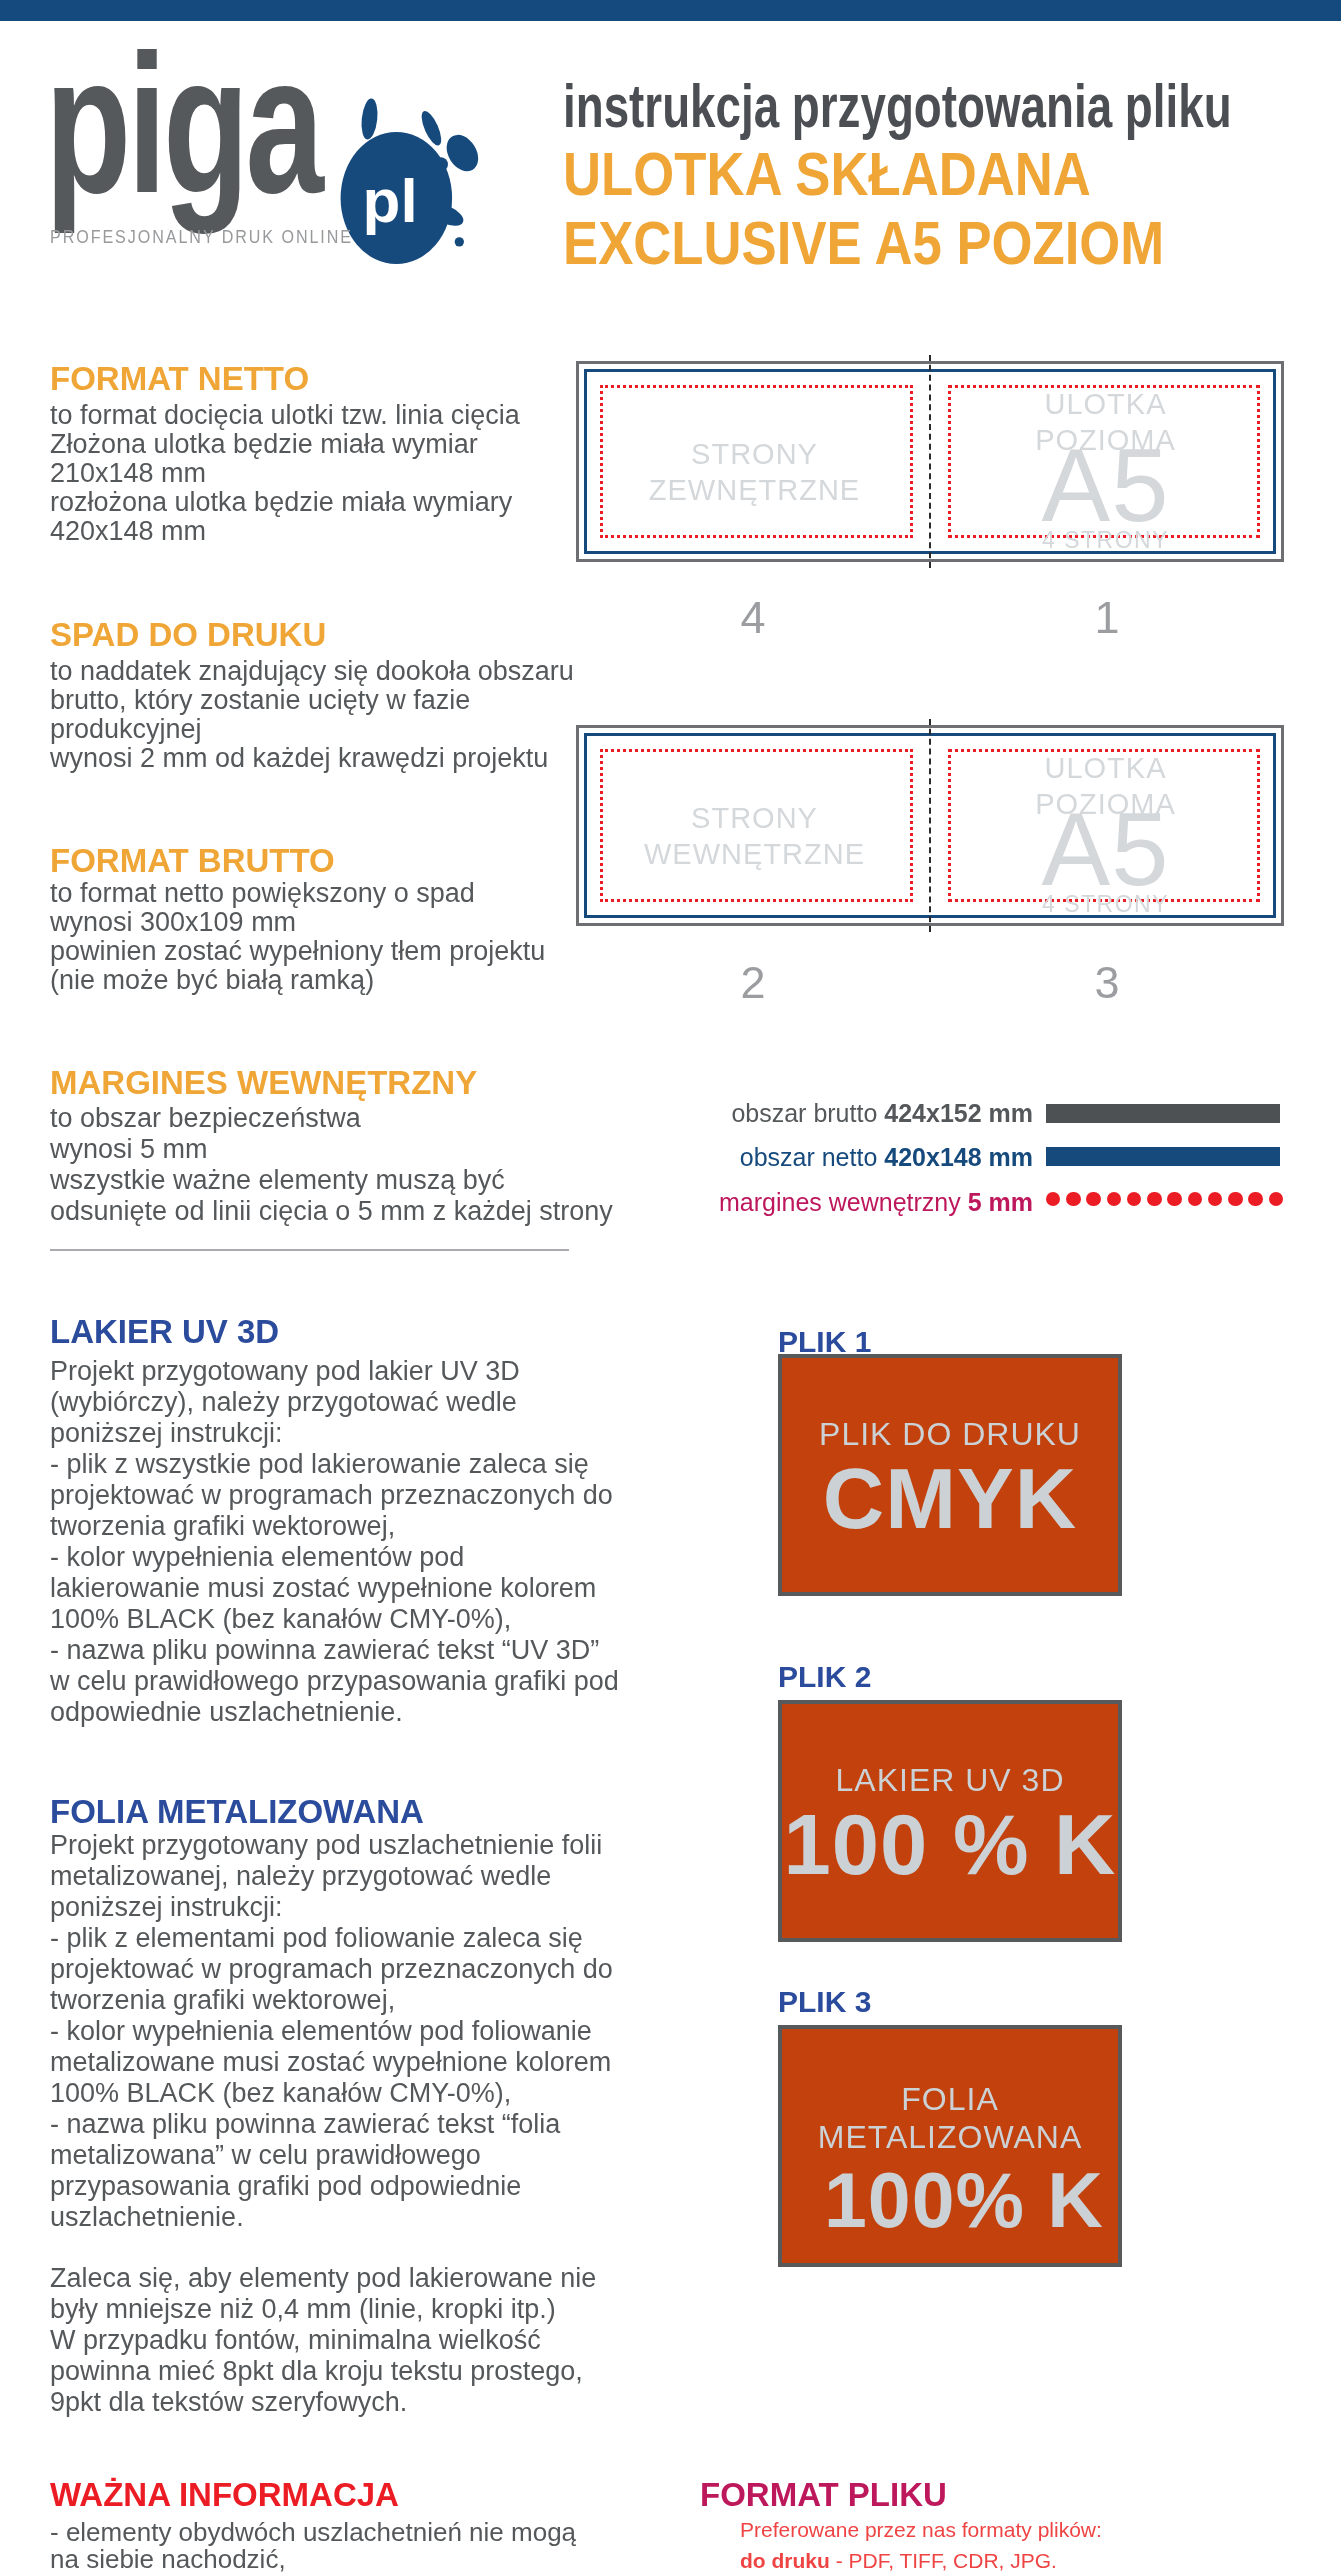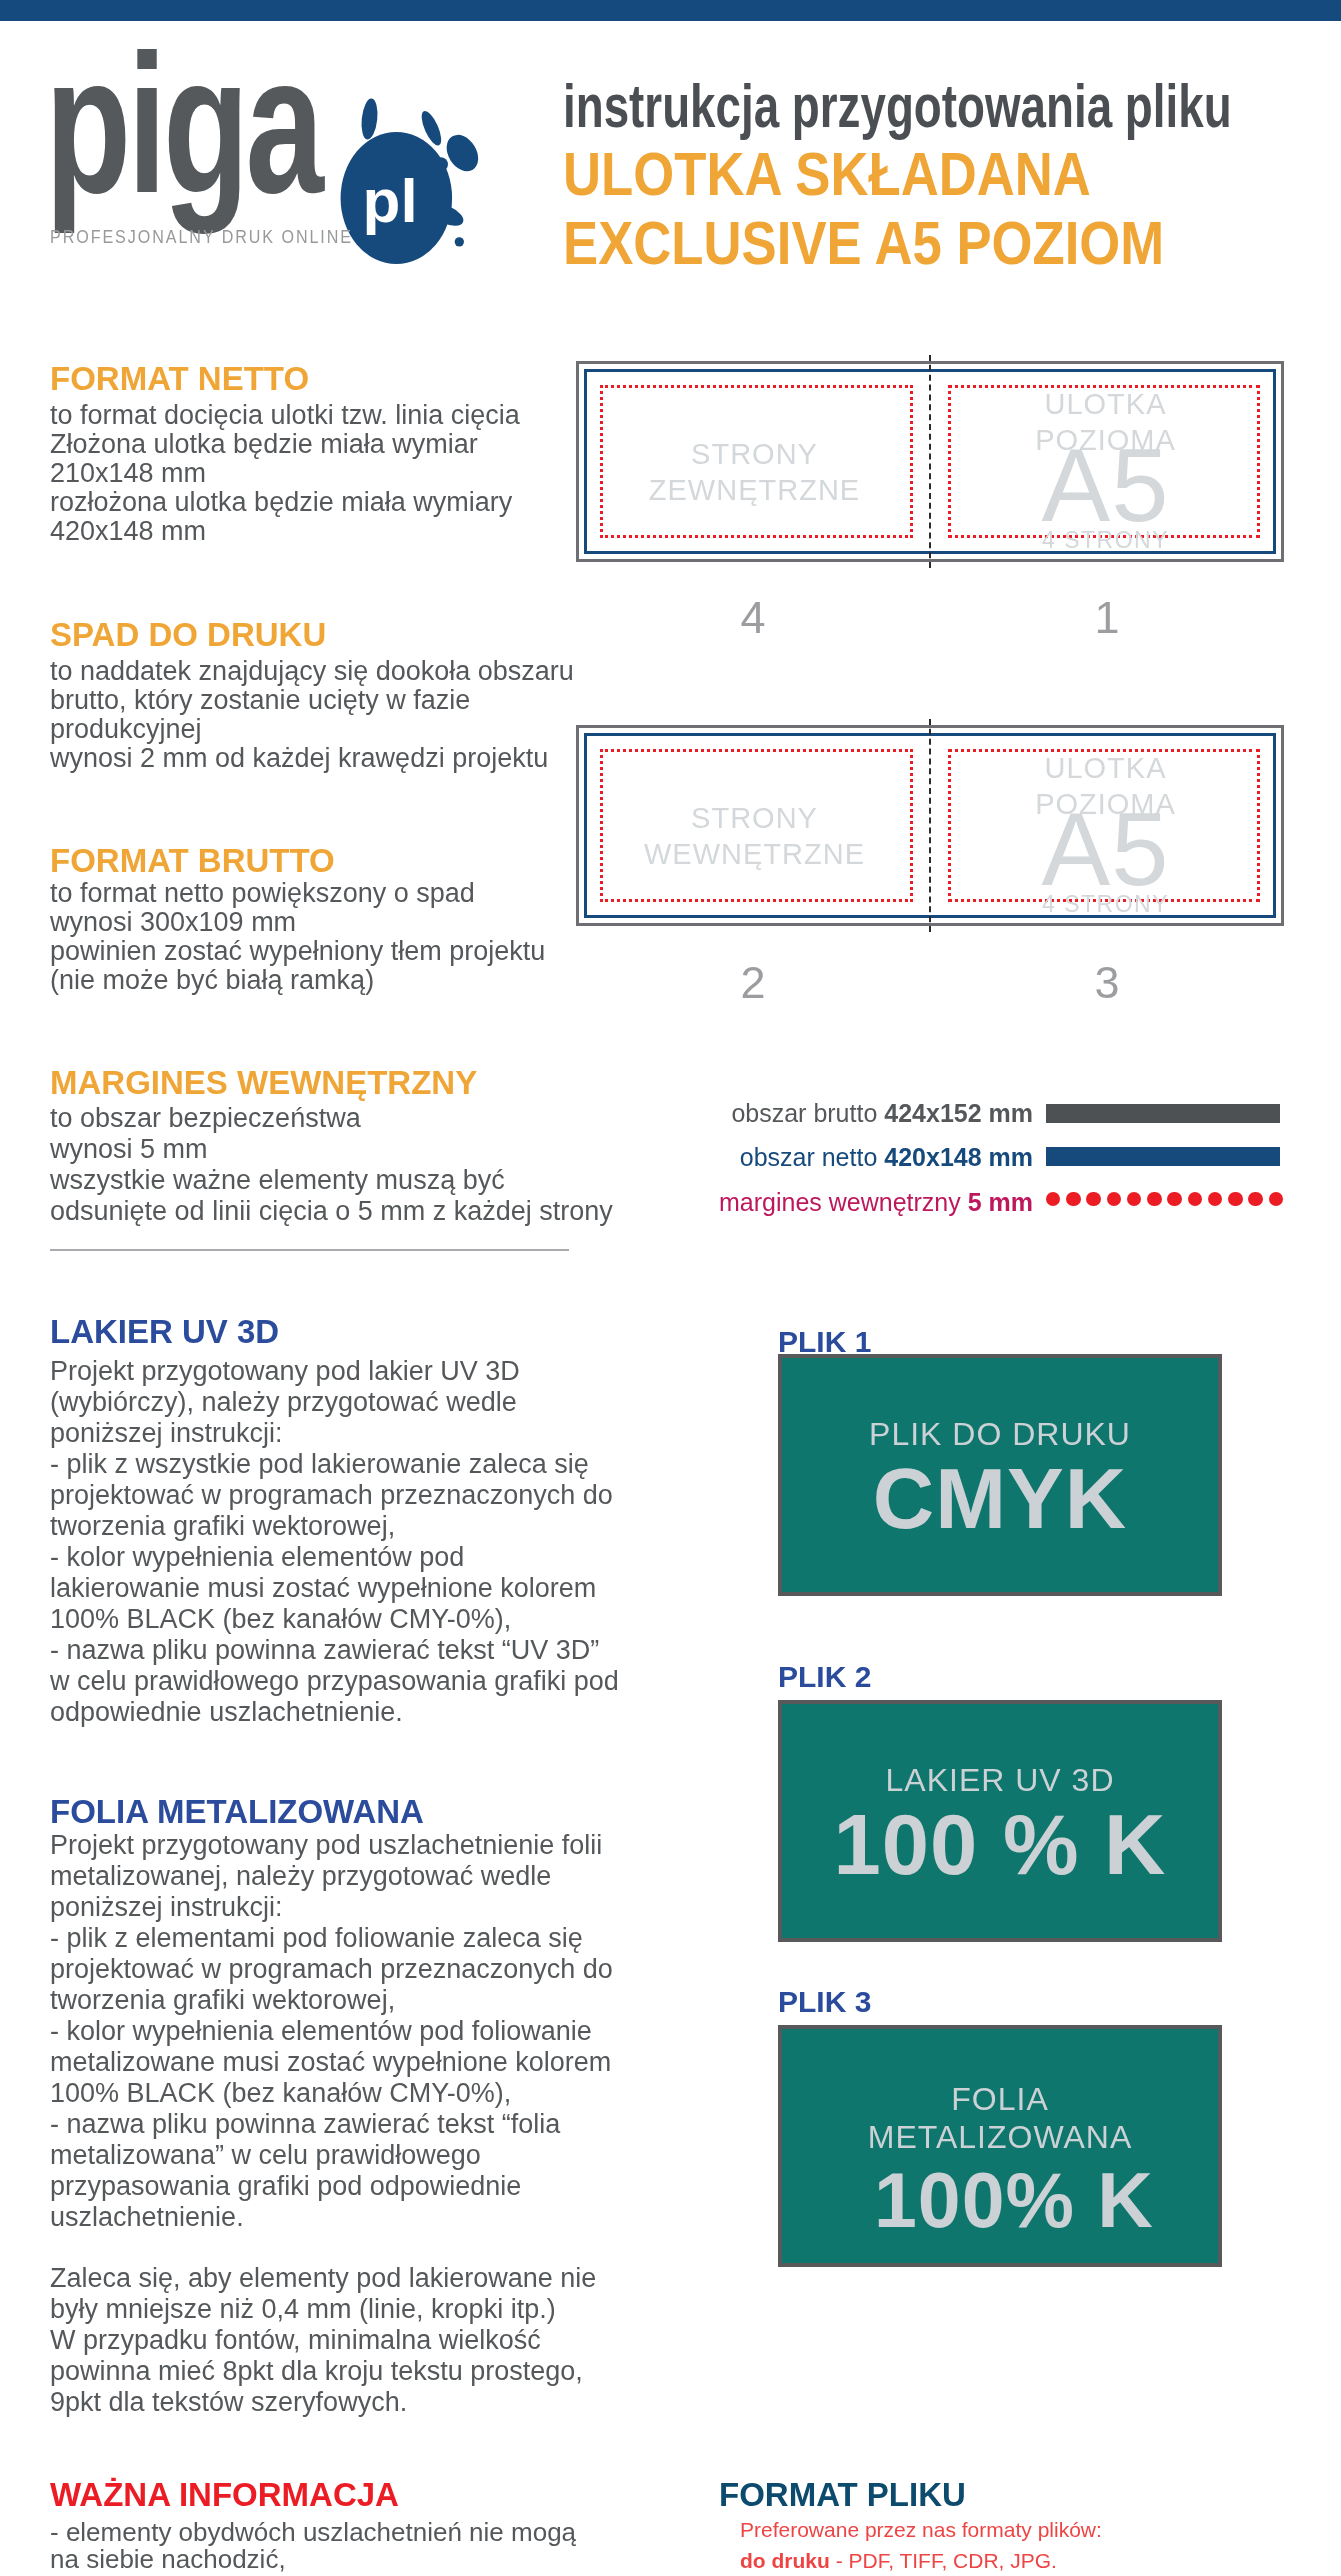--- a/index.html
+++ b/index.html
@@ -24,21 +24,21 @@
   .title2{left:563px;top:143px;font-size:62px;line-height:62px;font-weight:bold;color:#efa636;
           transform:scaleX(0.85);transform-origin:0 0;}
   .title3{left:563px;top:212px;font-size:62px;line-height:62px;font-weight:bold;color:#efa636;
           transform:scaleX(0.85);transform-origin:0 0;}
 
   
   .sh{font-size:33px;line-height:36px;font-weight:bold;}
   .sh-orange{color:#efa636;}
   .sh-blue{color:#2b4b9c;}
   .sh-red{color:#ec1c24;}
-  .sh-gray{color:#0c4a6e;margin-left:19px;}
+  .sh-gray{color:#be185d;}
 
   
   .body-col{left:50px;color:#55585a;font-size:27px;}
   .lh57 .ln{line-height:29px;}
   .lh60 .ln{line-height:31px;}
   .lh52 .ln{line-height:27px;font-size:26px;}
   .gap{margin-top:30px;}
   .b{font-weight:bold;}
 
   #divider{left:50px;top:1249px;width:519px;height:2.1px;background:#a9abae;}
@@ -56,21 +56,21 @@
   .dg-num{position:absolute;width:354px;text-align:center;font-size:45px;color:#9b9da0;}
 
   
   .lg-label{width:361px;text-align:right;font-size:25px;line-height:26px;}
   .lg-bar{width:234px;height:18.5px;}
   .lg-dots{width:237px;height:15.5px;display:flex;justify-content:space-between;align-items:center;}
   .lg-dots span{width:14.4px;height:14.4px;border-radius:50%;background:#ec1c24;}
 
   
   .plik-label{left:778px;font-size:30px;font-weight:bold;color:#2b4b9c;}
-  .plik-box{left:778px;width:444px;height:242px;border:4.6px solid #58595b;box-sizing:border-box;background:#0f766e;}
+  .plik-box{left:778px;width:344px;height:242px;border:4.6px solid #58595b;box-sizing:border-box;background:#c2410c;}
   .pb-line{position:absolute;left:0;right:0;text-align:center;color:#cbd1d4;}
   .pb-small{font-size:32px;line-height:36px;letter-spacing:1px;}
   .pb-big{font-size:85px;line-height:85px;font-weight:bold;letter-spacing:1px;}
   .pb-big3{font-size:77px;line-height:77px;font-weight:bold;letter-spacing:1px;padding-left:28px;}
 </style>
 </head>
 <body>
 
 <div id="page">
 

